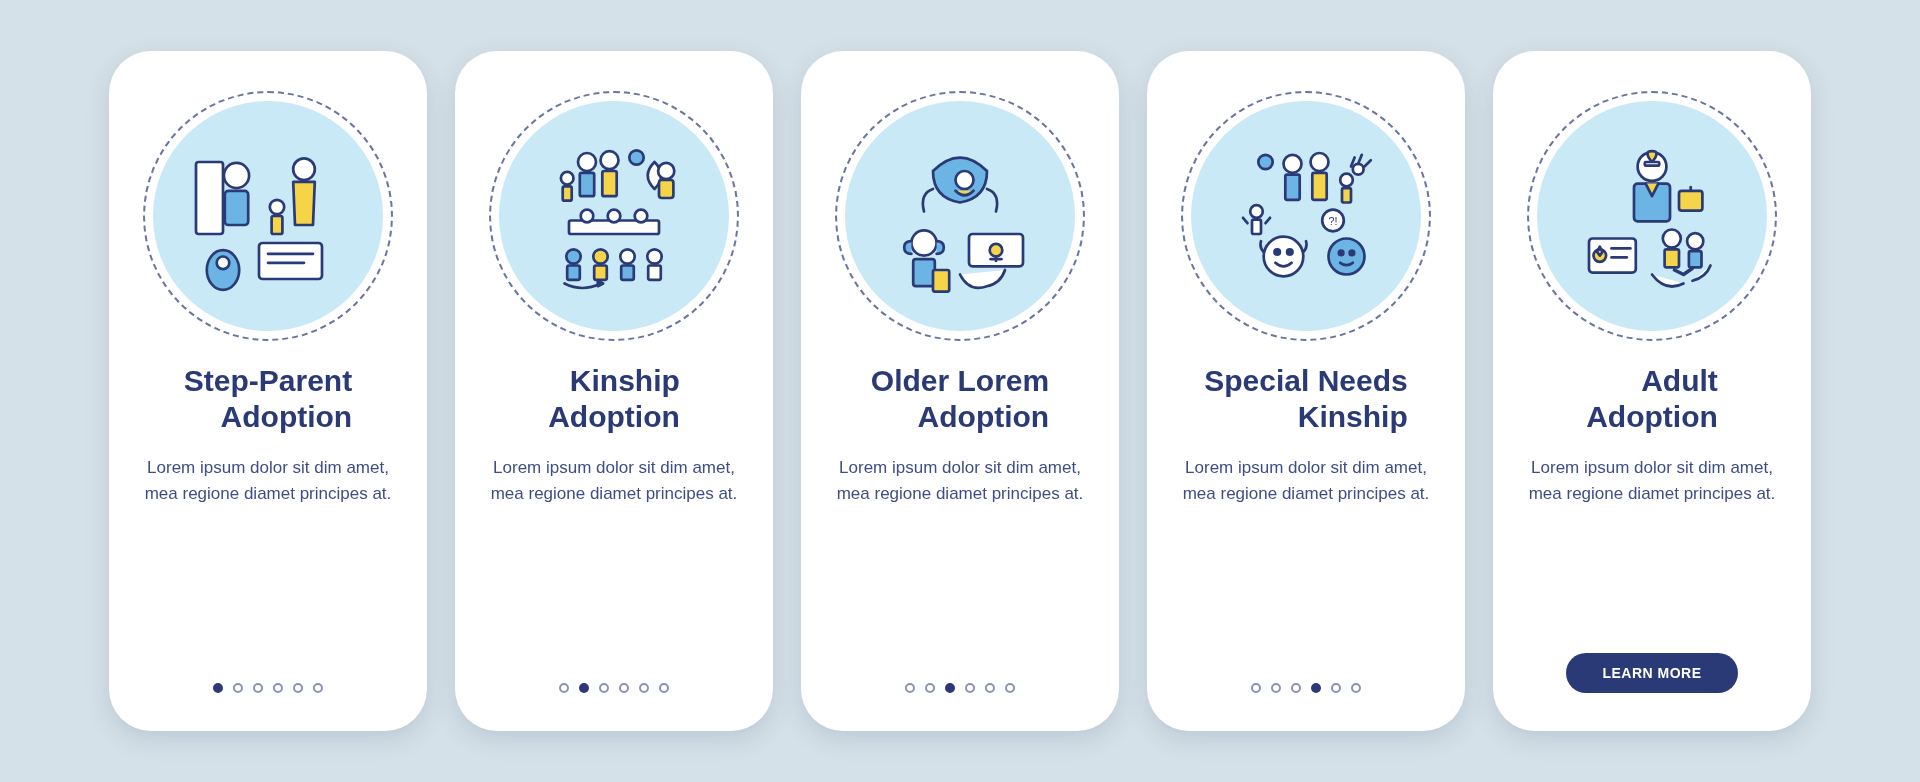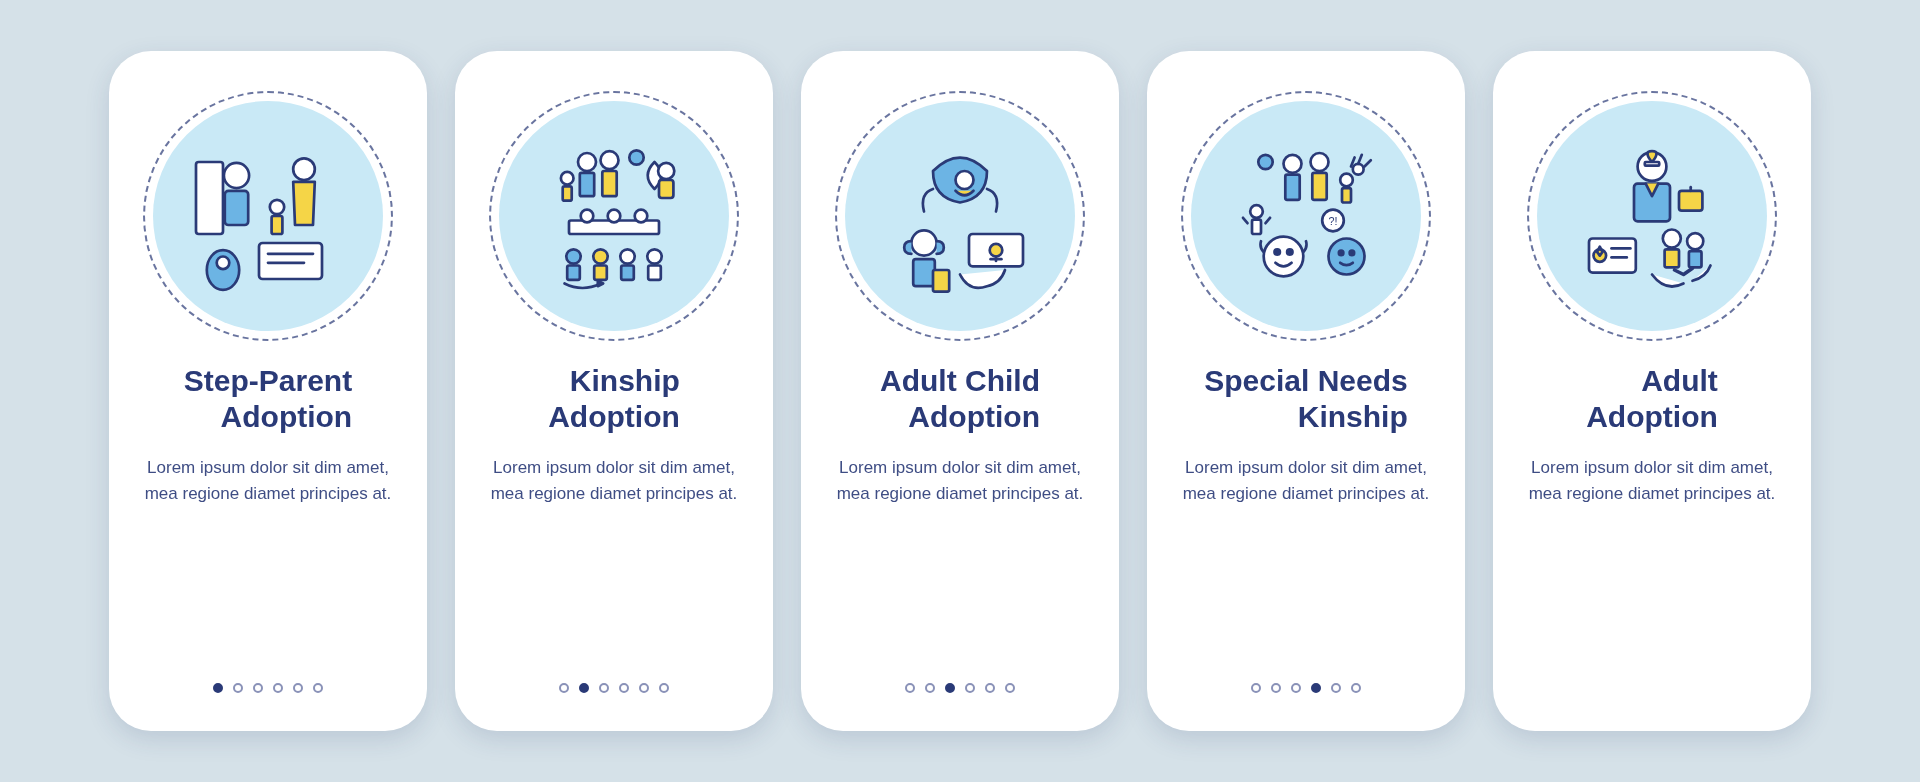--- a/index.html
+++ b/index.html
@@ -216,21 +216,21 @@
         <rect x="70" y="160" width="18" height="24" fill="#f5d547" rx="2"></rect>
         <rect x="110" y="120" width="60" height="36" fill="#ffffff" rx="4"></rect>
         <circle cx="140" cy="138" r="7" fill="#f5d547"></circle>
         <line x1="140" y1="145" x2="140" y2="150"></line>
         <line x1="134" y1="148" x2="146" y2="148"></line>
         <path d="M100 165 Q110 185 130 178 Q145 175 150 160" fill="#ffffff"></path>
       </g>
     </svg>
         </div>
       </div>
-      <h2 class="card-title">Adult Child
+      <h2 class="card-title">Older Lorem
 Adoption</h2>
       <p class="card-desc">Lorem ipsum dolor sit dim amet, mea regione diamet principes at.</p>
       <div class="card-footer">
         <div class="pagination">
           <span class="dot"></span>
           <span class="dot"></span>
           <span class="dot active"></span>
           <span class="dot"></span>
           <span class="dot"></span>
           <span class="dot"></span>
@@ -307,14 +307,17 @@
         <rect x="141" y="139" width="14" height="18" fill="#6cb4e4" rx="2"></rect>
         <path d="M100 165 Q115 185 135 175 M145 172 Q160 168 165 155" fill="#ffffff"></path>
         <path d="M125 160 L135 165 L145 158" stroke-width="4"></path>
       </g>
     </svg>
         </div>
       </div>
       <h2 class="card-title">Adult
 Adoption</h2>
       <p class="card-desc">Lorem ipsum dolor sit dim amet, mea regione diamet principes at.</p>
+      <div class="card-footer">
+        <button class="learn-more-btn">LEARN MORE</button>
+      </div>
     </div>
   </div>
 
 </body></html>

